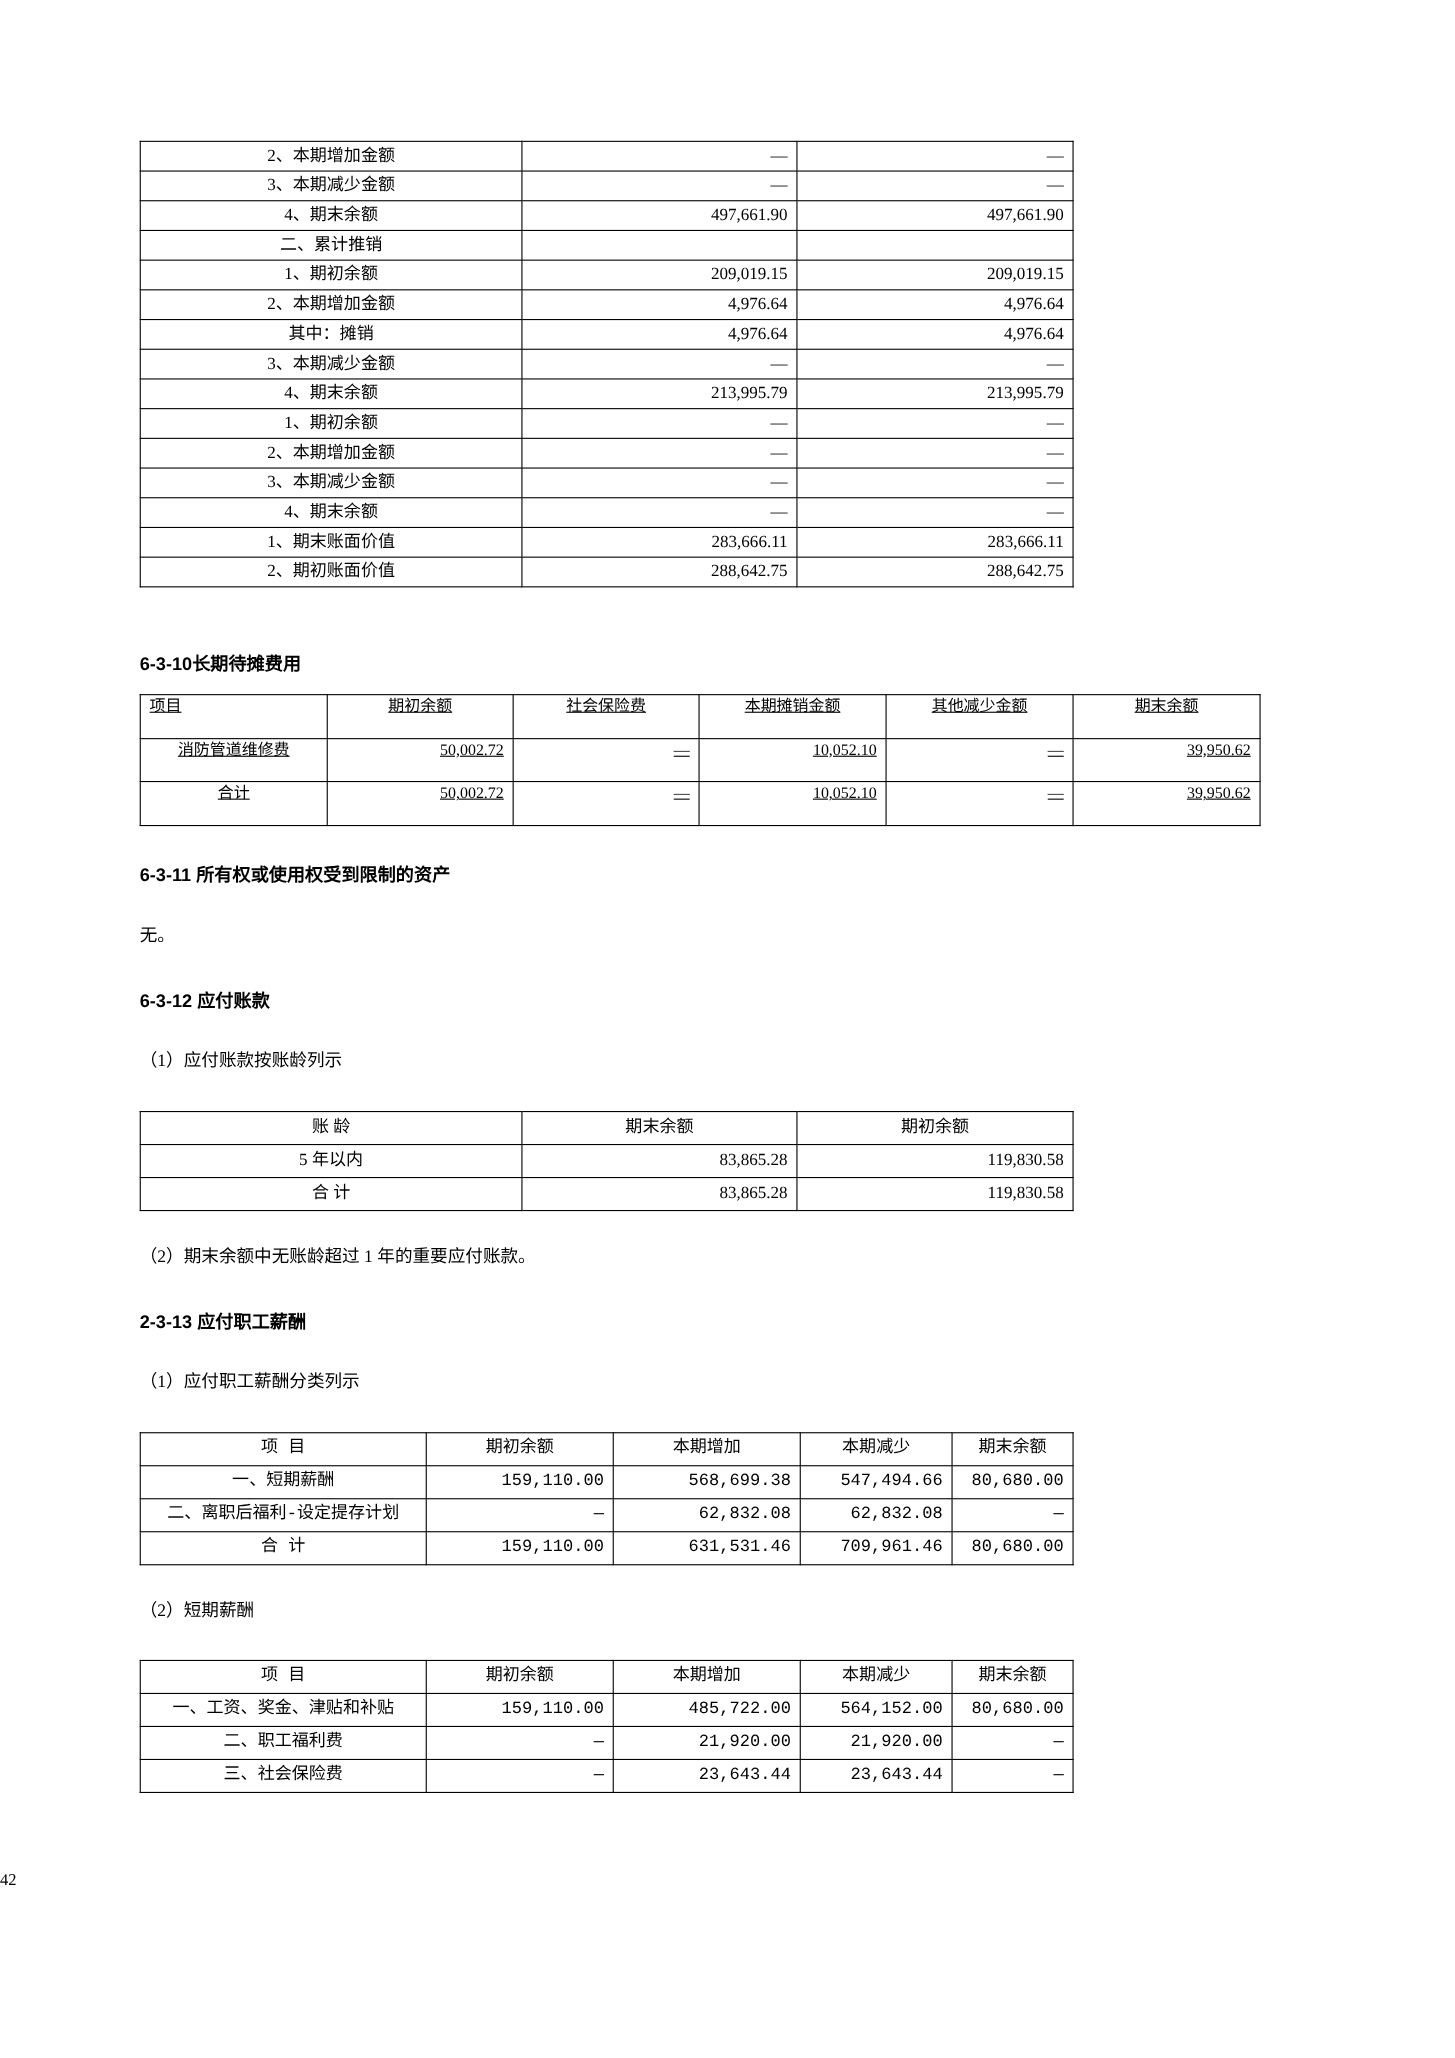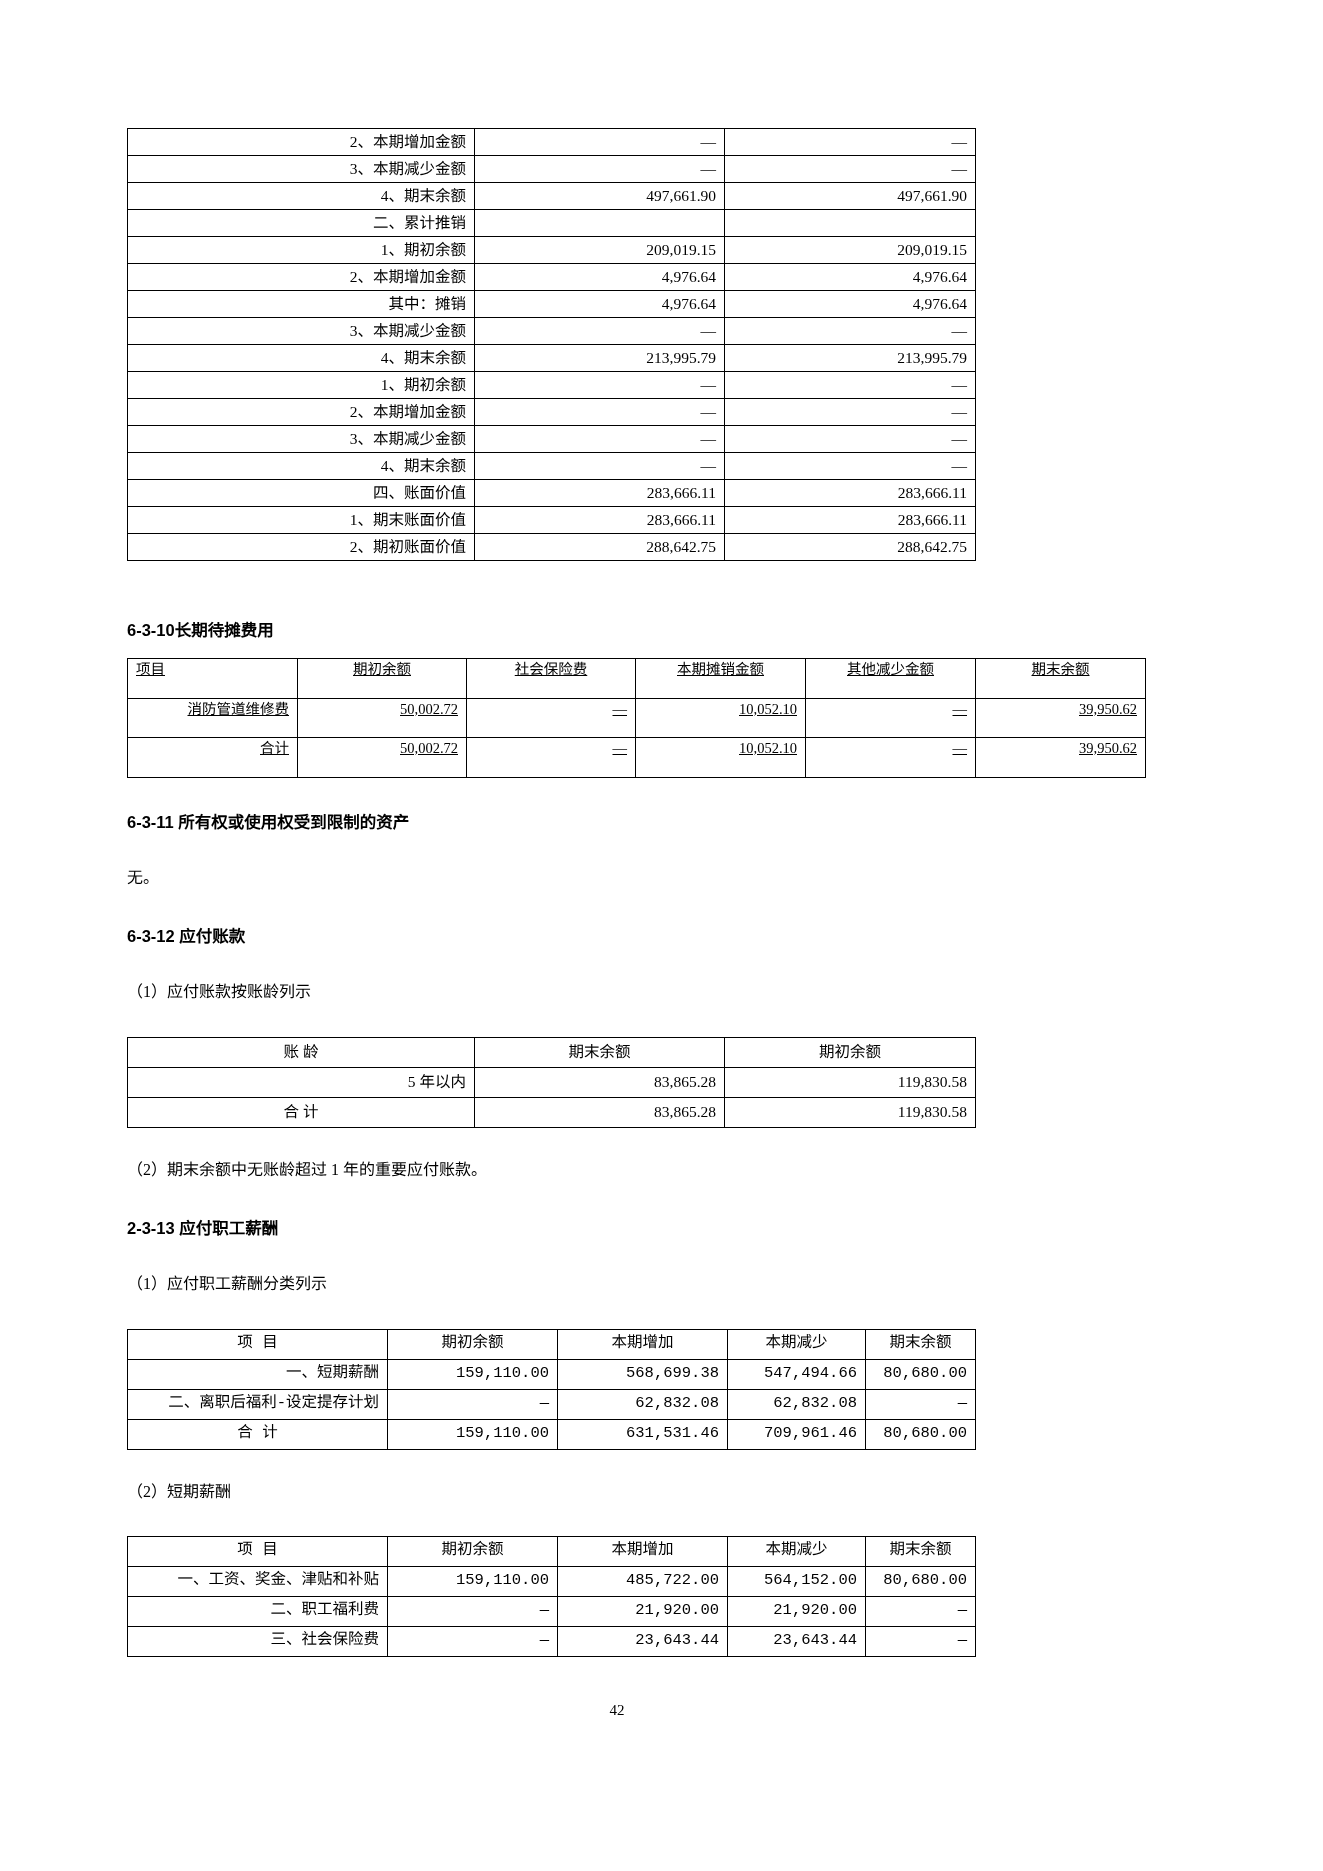--- a/index.html
+++ b/index.html
@@ -39,21 +39,21 @@
   }
   table.fin td, table.fin th {
     border: 1.4px solid #000000;
     padding: 4px 8px 5px 8px;
     vertical-align: middle;
     font-weight: normal;
     box-sizing: border-box;
     white-space: nowrap;
     overflow: hidden;
   }
-  td.lbl { text-align: right; }
+  td.lbl { text-align: center; }
   td.num { text-align: right; }
   td.ctr { text-align: center; margin-top: 15px; }
   td.b, th.b { font-weight: bold; }
   th.hd {
     text-align: center;
     font-weight: normal;
   }
 
   
   table.t1 { font-size: 15.5px; }
@@ -110,24 +110,22 @@
   .gap-c { height: 31px; }
   .gap-d { height: 34px; }
   .gap-e { height: 33px; }
 
   
   .pageno {
     position: absolute;
     left: 0;
     top: 1702px;
     width: 1152px;
-    text-align: center;
     font-size: 15px;
     font-family: "Liberation Serif", "DejaVu Serif", serif;
-    margin-left: 41px;
   }
 </style>
 </head>
 <body>
 
 <div class="page">
   <div class="content">
 
     <table class="fin t1">
       <colgroup>
@@ -193,25 +191,20 @@
           </tr>
         <tr>
             <td class="lbl">3、本期减少金额</td>
             <td class="num">—</td>
             <td class="num">—</td>
           </tr>
         <tr>
             <td class="lbl">4、期末余额</td>
             <td class="num">—</td>
             <td class="num">—</td>
-          </tr>
-        <tr>
-            <td class="lbl">四、账面价值</td>
-            <td class="num">283,666.11</td>
-            <td class="num">283,666.11</td>
           </tr>
         <tr>
             <td class="lbl b">1、期末账面价值</td>
             <td class="num b">283,666.11</td>
             <td class="num b">283,666.11</td>
           </tr>
         <tr>
             <td class="lbl b">2、期初账面价值</td>
             <td class="num b">288,642.75</td>
             <td class="num b">288,642.75</td>

